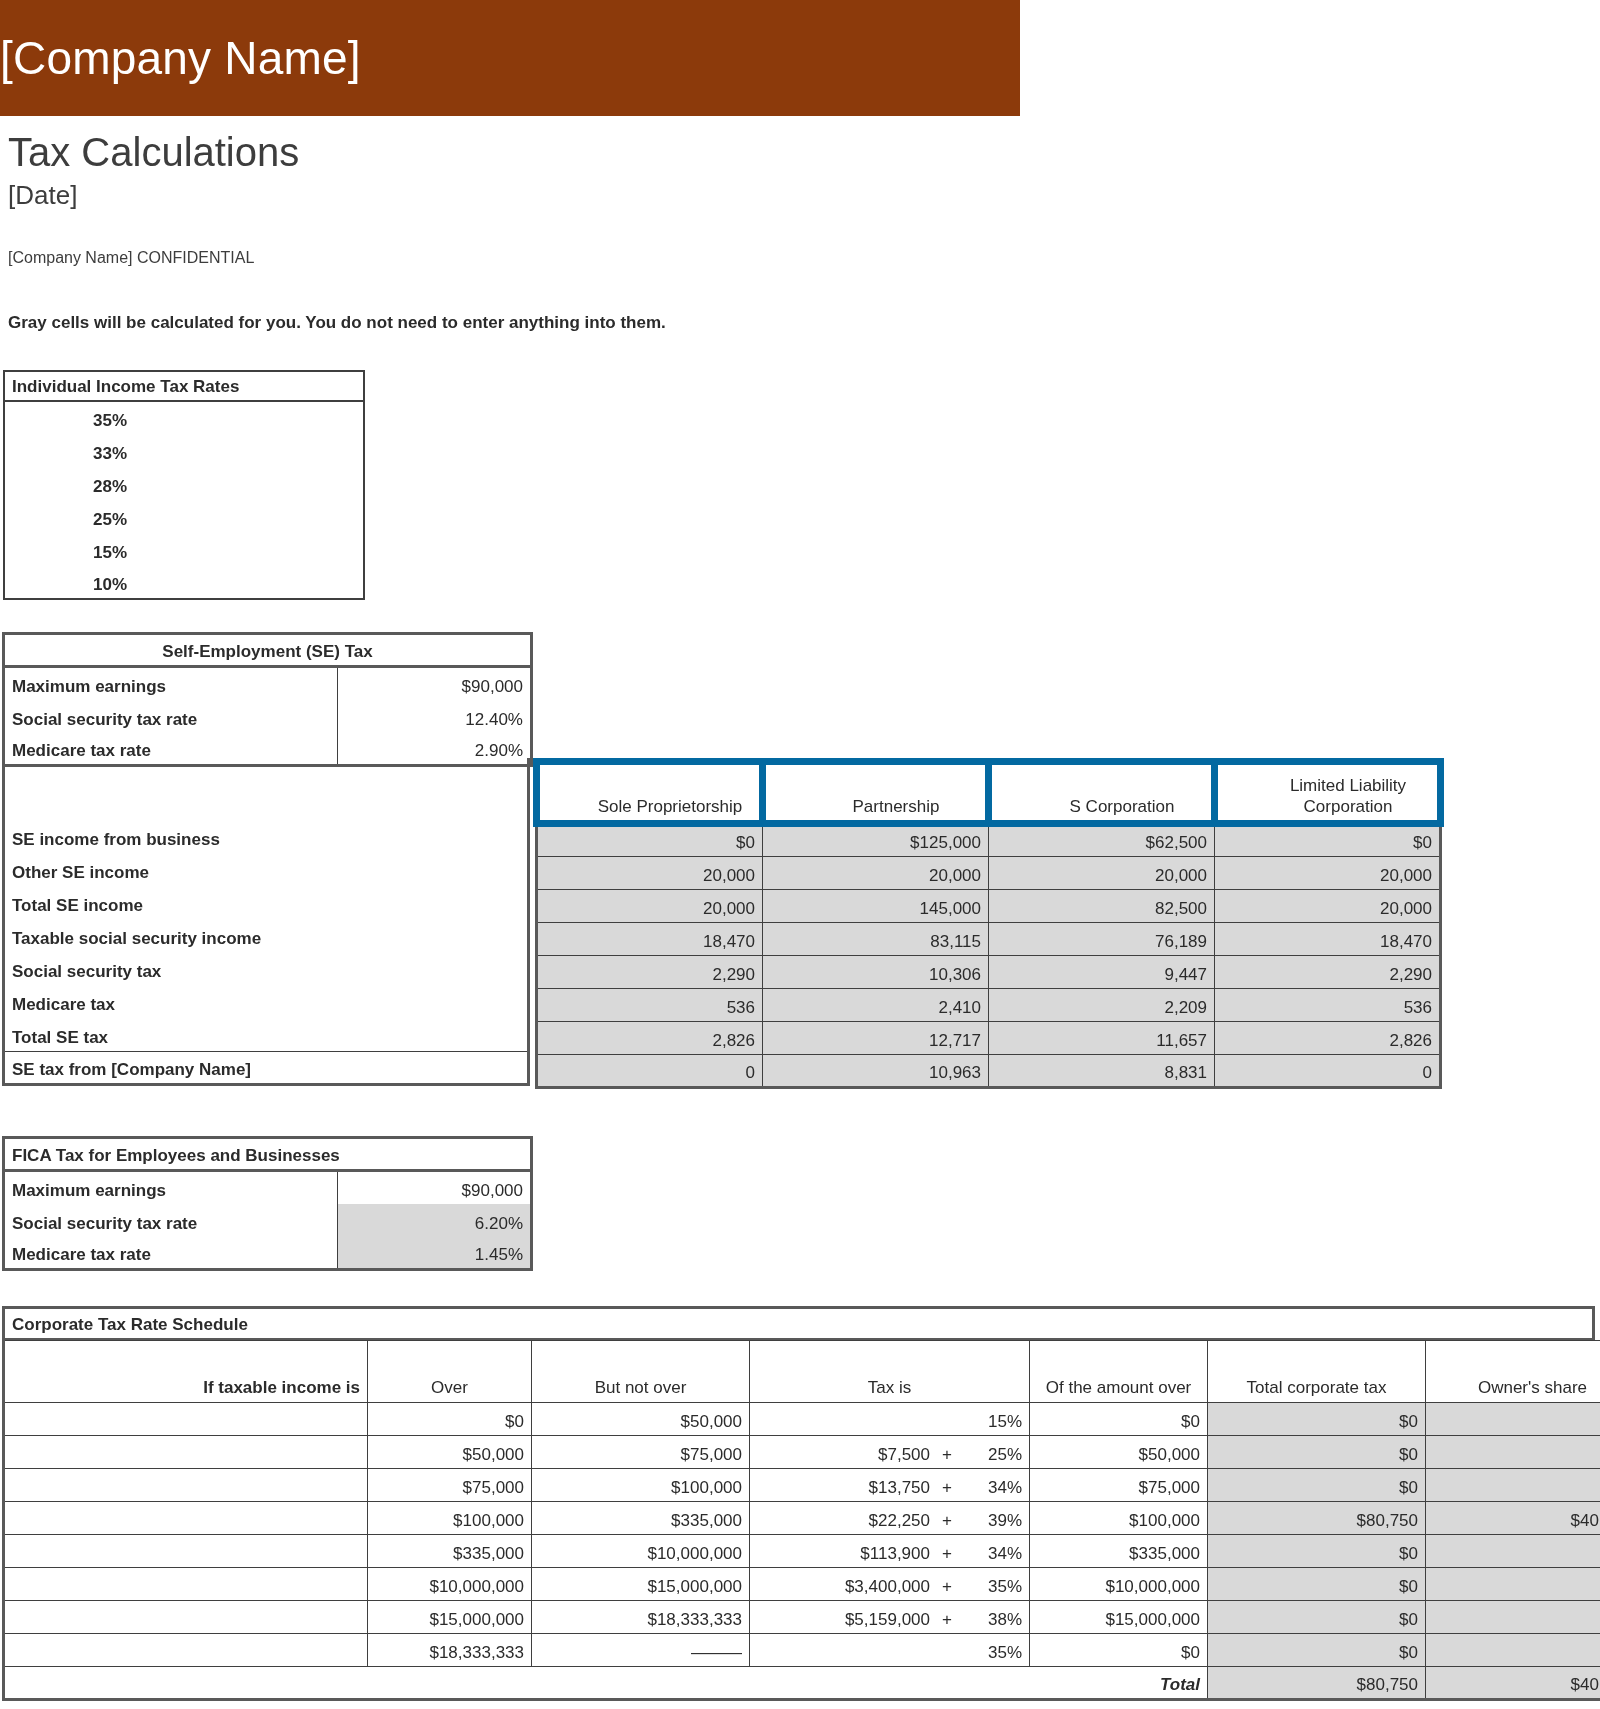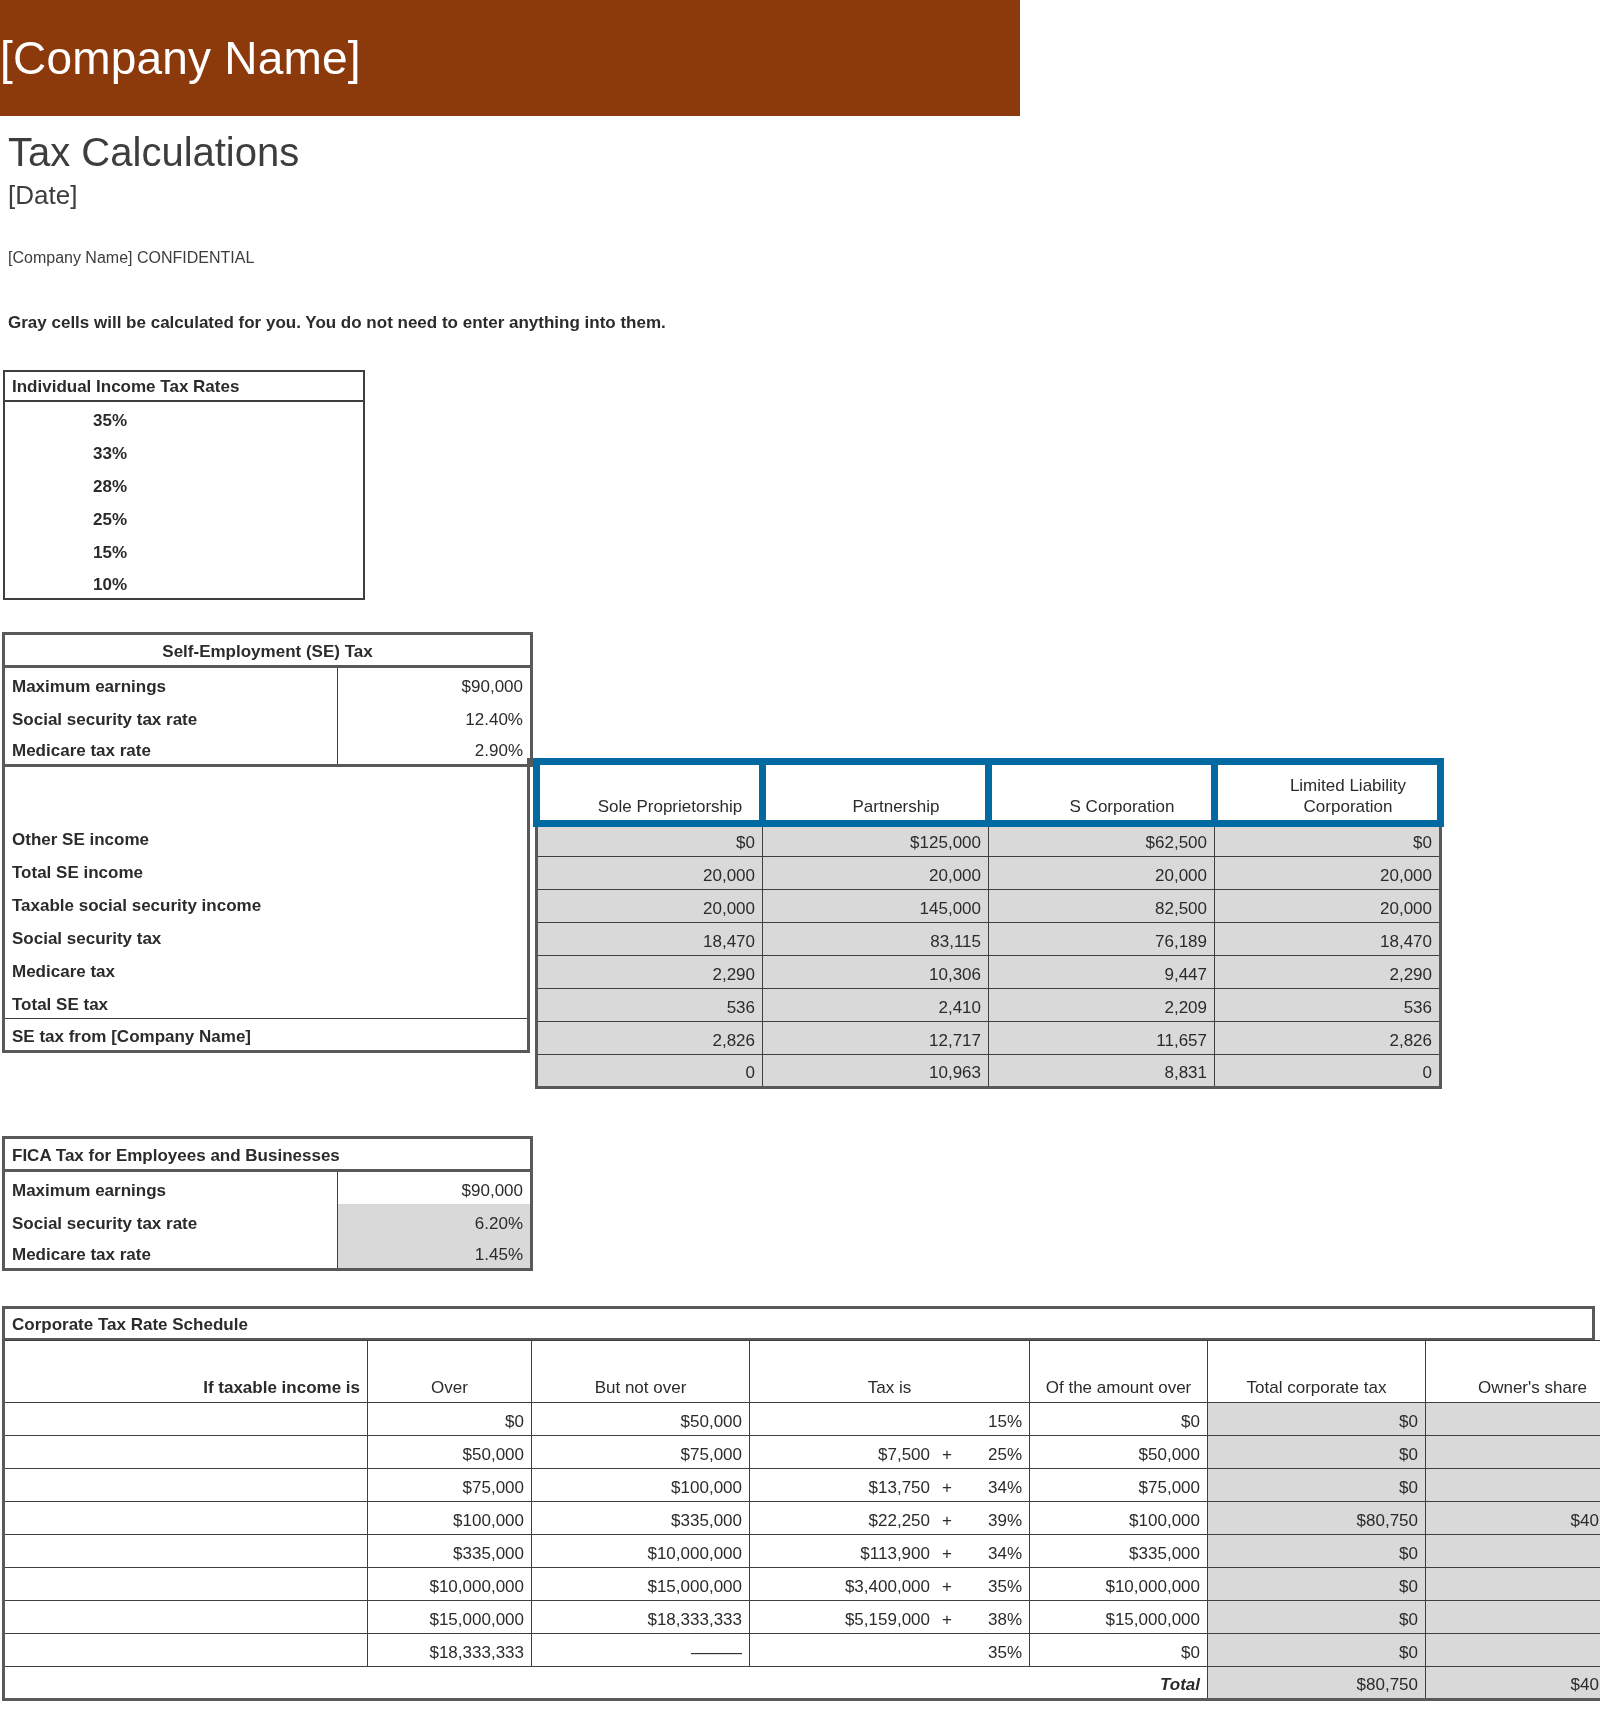--- a/index.html
+++ b/index.html
@@ -341,20 +341,23 @@
     <td class="lbl">Medicare tax rate</td>
     <td class="val">2.90%</td>
   </tr>
 </tbody>
   </table>
 
 <table class="t-se-left">
   <tbody>
       <tr>
         <td class="spacer"></td>
+      </tr>
+  <tr>
+        <td>SE income from business</td>
       </tr>
   <tr>
         <td>Other SE income</td>
       </tr>
   <tr>
         <td>Total SE income</td>
       </tr>
   <tr>
         <td>Taxable social security income</td>
       </tr>

